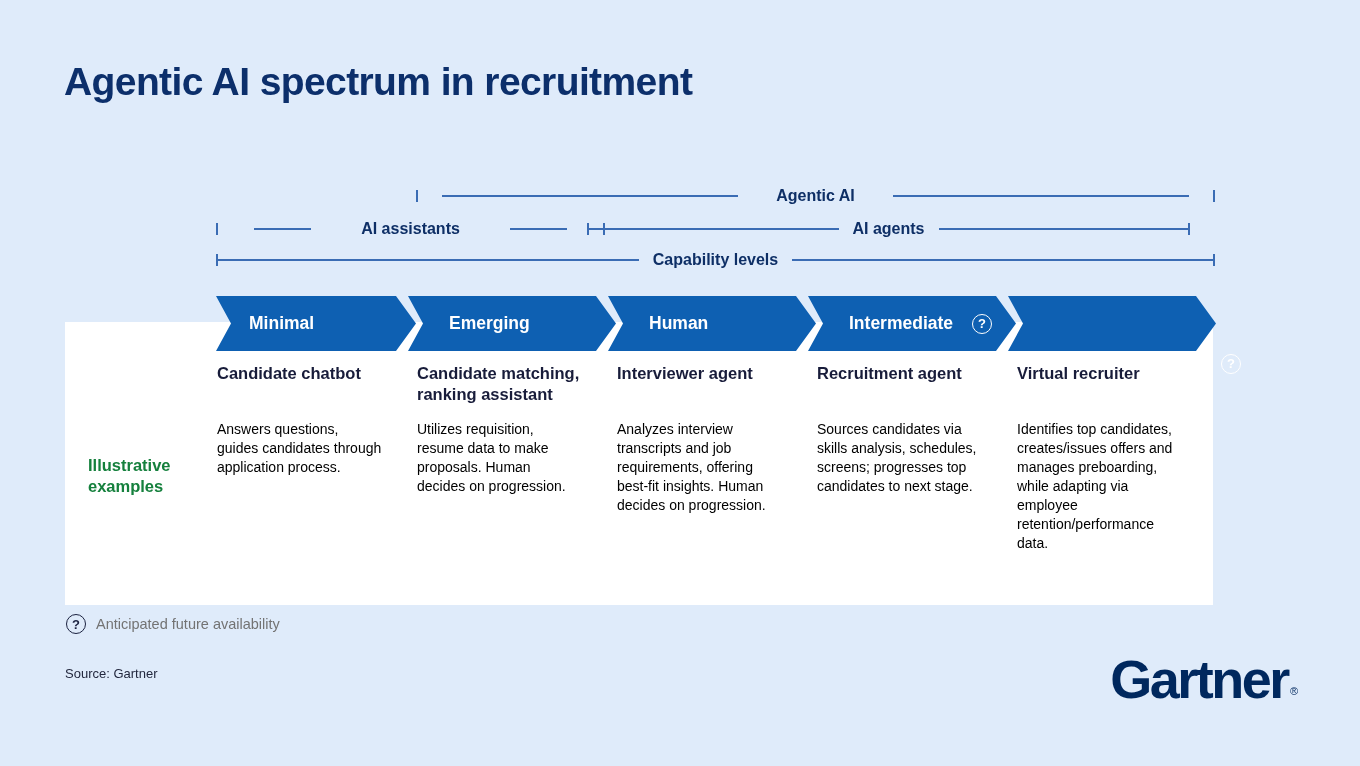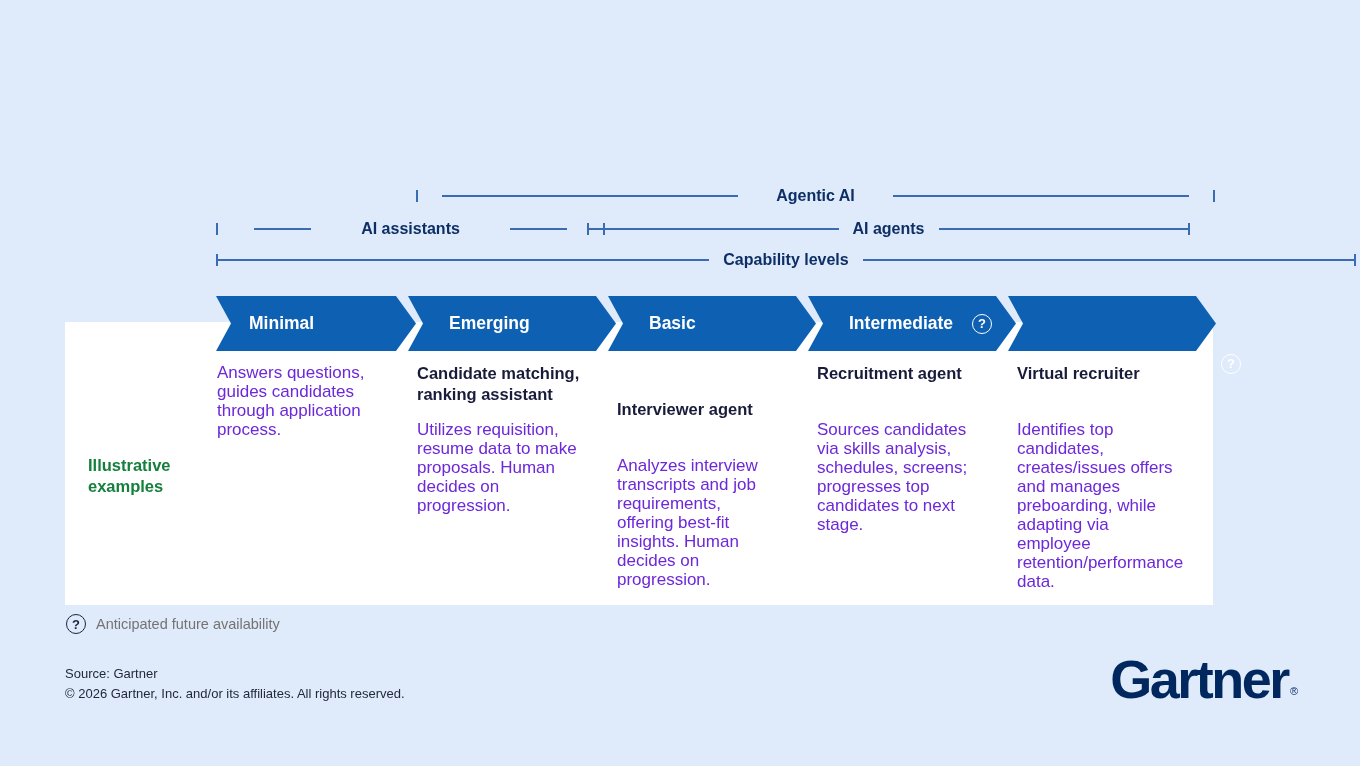--- a/index.html
+++ b/index.html
@@ -16,21 +16,21 @@
   
   .bracket { position:absolute; display:flex; align-items:center; height:14px; }
   .bracket .bline { flex:1; height:2px; background:#3A6CB4; }
   .bracket .btick { width:2px; height:12px; background:#3A6CB4; }
   .bracket .blabel {
     padding:0 14px; font-size:16px; font-weight:700; color:#0E2F66; white-space:nowrap;
   }
   .bracket-agentic    { left:416px; top:189px; width:799px;gap:24px; }
   .bracket-assistants { left:216px; top:222px; width:389px;gap:36px; }
   .bracket-agents     { left:587px; top:222px; width:603px; }
-  .bracket-capability { left:216px; top:253px; width:1140px; }
+  .bracket-capability { left:216px; top:253px; width:999px; }
   
   .panel { position:absolute; left:65px; top:322px; width:1148px; height:283px; background:#FFFFFF; }
   
   .chevron-svg { position:absolute; left:216px; top:296px; width:1001px; height:55px; }
   .chevron-svg polygon { fill:#0E60B2; }
   .chev {
     position:absolute; top:296px; width:200px; height:55px;
     display:flex; align-items:center; box-sizing:border-box; padding-left:33px;
     color:#FFFFFF; font-size:17.5px; font-weight:700;
   }
@@ -41,24 +41,24 @@
     width:20px; height:20px; border:1.7px solid #FFFFFF; border-radius:50%;
     display:flex; align-items:center; justify-content:center;
     font-size:13px; font-weight:700; color:#FFFFFF; box-sizing:border-box;
   }
   
   .row-label {
     position:absolute; left:88px; top:455px; width:110px;
     font-size:16.5px; font-weight:700; line-height:21px; color:#15803d;
   }
   .col { position:absolute; top:363px; width:184px; }
-  .col-0 { left:217px; } .col-1 { left:417px; } .col-2 { left:617px;margin-top:36px; }
+  .col-0 { left:217px; } .col-1 { left:417px; } .col-2 { left:617px; }
   .col-3 { left:817px; } .col-4 { left:1017px; }
   .col-title { font-size:16.5px; font-weight:700; line-height:21px; color:#181C3A; height:57px; }
-  .col-body  { font-size:17px; line-height:19px; color:#6d28d9; width:165px; }
+  .col-body  { font-size:14px; line-height:19px; color:#000000; width:165px; }
   
   .legend { position:absolute; left:66px; top:614px; display:flex; align-items:center; gap:10px; }
   .legend-icon {
     width:20px; height:20px; border:1.7px solid #1B2240; border-radius:50%;
     display:flex; align-items:center; justify-content:center;
     font-size:13px; font-weight:700; color:#1B2240; box-sizing:border-box; flex:0 0 auto;
   }
   .legend-text { font-size:14.5px; color:#737373; }
   
   .source { position:absolute; left:65px; top:664px; font-size:13px; line-height:19.5px; color:#23283E; }
@@ -66,20 +66,21 @@
     position:absolute; right:64px; top:648px;
     font-size:54px; font-weight:700; color:#00285E; letter-spacing:-2.5px;
   }
   .logo .reg { font-size:11px; letter-spacing:0; position:relative; bottom:3px; left:2px; font-weight:400; }
 </style>
 </head>
 <body>
 
 <div class="stage">
 
+  <div class="title">Agentic AI spectrum in recruitment</div>
 
   <div class="bracket bracket-agentic">
     <span class="btick"></span>
     <span class="bline"></span>
     <span class="blabel">Agentic AI</span>
     <span class="bline"></span>
     <span class="btick"></span>
   </div>
 
   <div class="bracket bracket-assistants">
@@ -116,34 +117,35 @@
     <polygon points="792,0 980,0 1000,27.5 980,55 792,55 807,27.5"></polygon>
   </svg>
 
   <div class="chev chev-0">
     <span>Minimal</span>
   </div>
   <div class="chev chev-1">
     <span>Emerging</span>
   </div>
   <div class="chev chev-2">
-    <span>Basic</span>
+    <span>Human</span>
   </div>
   <div class="chev chev-3">
     <span>Intermediate</span>
     <span class="qmark">?</span>
   </div>
   <div class="chev chev-4">
     <span>Advanced</span>
     <span class="qmark">?</span>
   </div>
 
   <div class="row-label">Illustrative examples</div>
 
   <div class="col col-0">
+    <div class="col-title">Candidate chatbot</div>
     <div class="col-body">Answers questions, guides candidates through application process.</div>
   </div>
   <div class="col col-1">
     <div class="col-title">Candidate matching, ranking assistant</div>
     <div class="col-body">Utilizes requisition, resume data to make proposals. Human decides on progression.</div>
   </div>
   <div class="col col-2">
     <div class="col-title">Interviewer agent</div>
     <div class="col-body">Analyzes interview transcripts and job requirements, offering best-fit insights. Human decides on progression.</div>
   </div>
@@ -156,18 +158,17 @@
     <div class="col-body">Identifies top candidates, creates/issues offers and manages preboarding, while adapting via employee retention/performance data.</div>
   </div>
 
   <div class="legend">
     <span class="legend-icon">?</span>
     <span class="legend-text">Anticipated future availability</span>
   </div>
 
   <div class="source">
     <div>Source: Gartner</div>
-    <div>© 2026 Gartner, Inc. and/or its affiliates. All rights reserved.</div>
   </div>
 
   <div class="logo"><span>Gartner</span><span class="reg">®</span></div>
 
 </div>
 
 </body></html>

